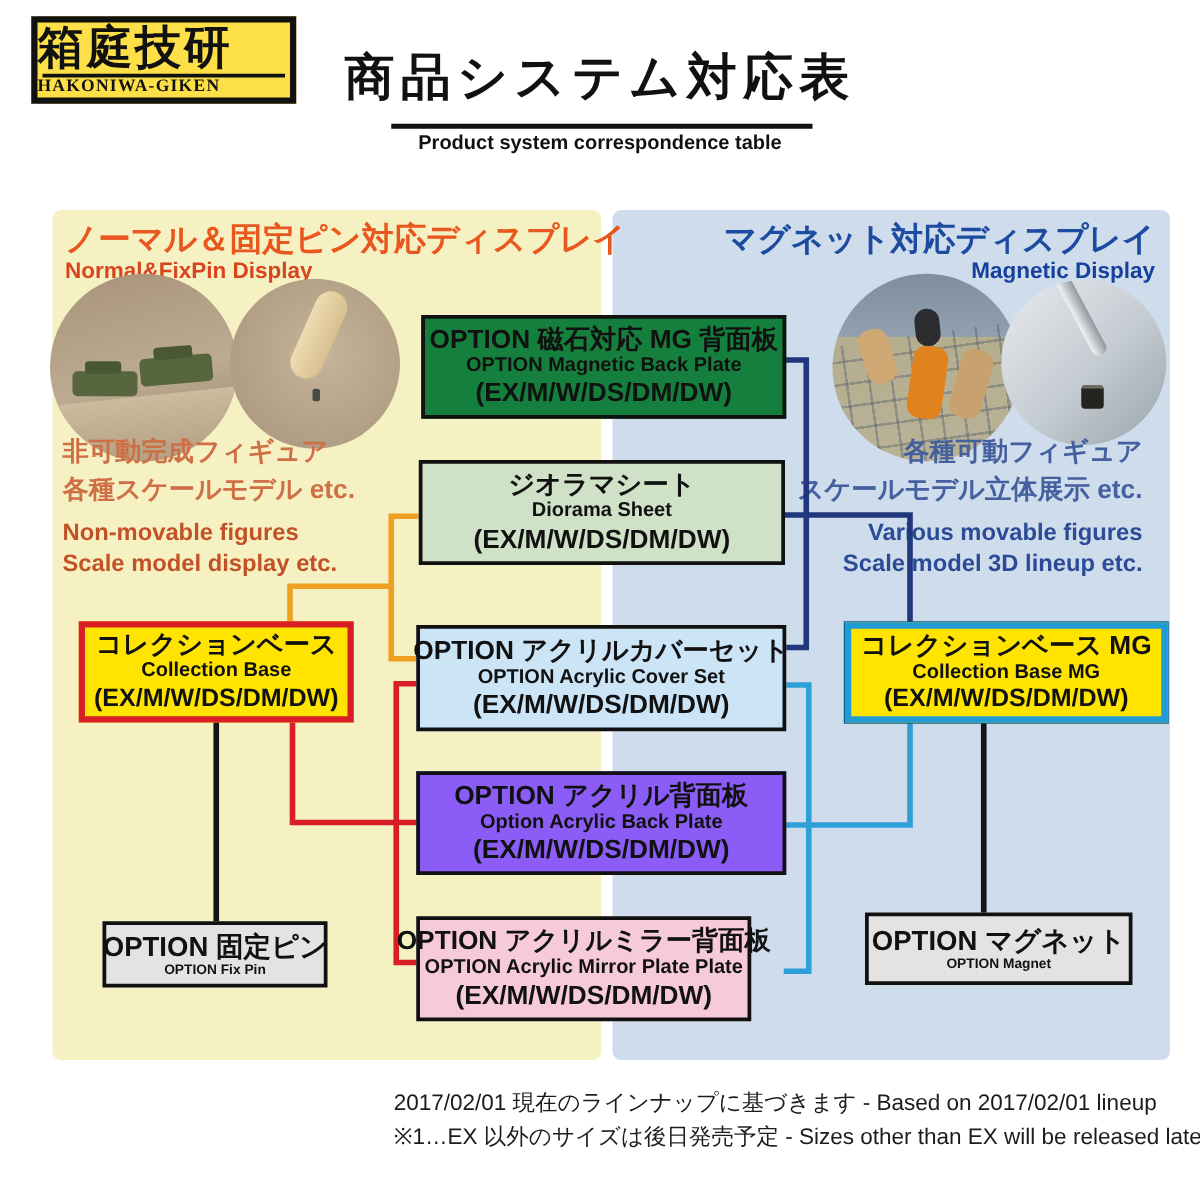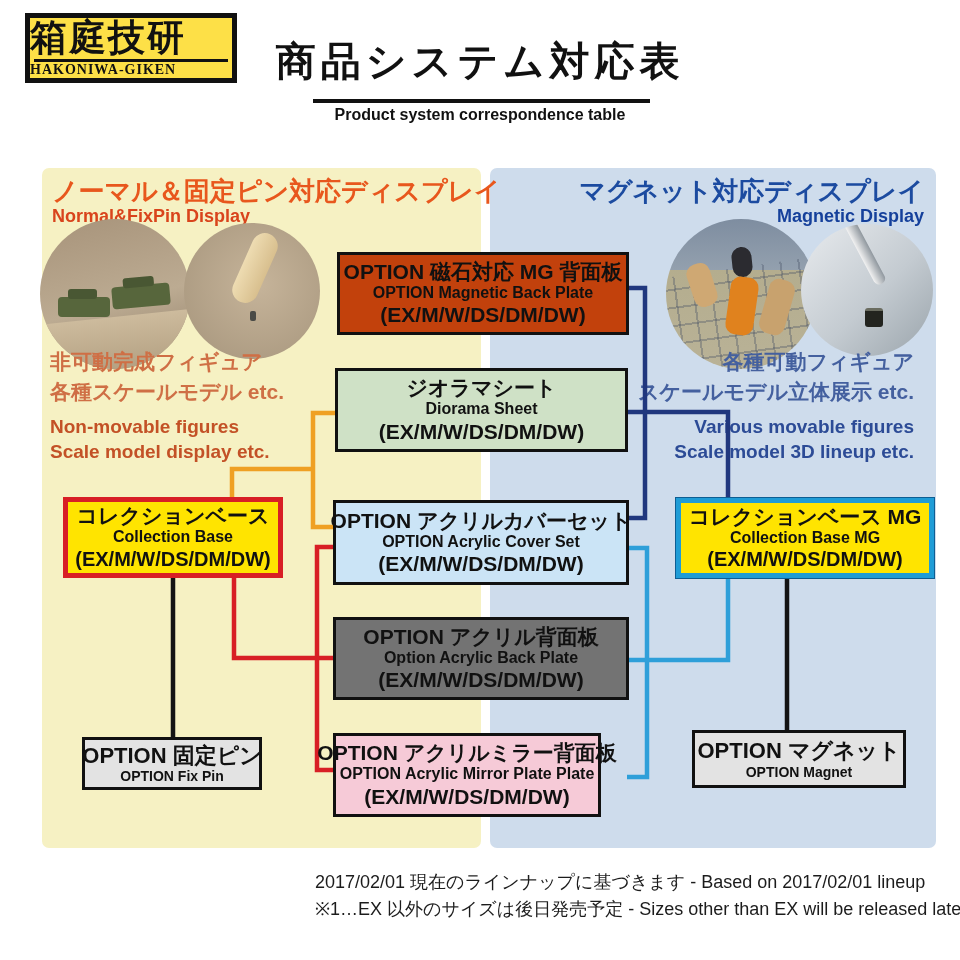--- a/index.html
+++ b/index.html
@@ -65,21 +65,21 @@
   .b2{left:335px;top:368px;width:293px;height:84px;}
   .b3{left:333px;top:500px;width:296px;height:85px;}
   .b4{left:333px;top:617px;width:296px;height:83px;}
   .b5{left:333px;top:733px;width:268px;height:84px;}
   .cb{left:63px;top:497px;width:220px;height:81px;border-width:5px;background:#ffe400;}
   .cbmg{left:676px;top:498px;width:258px;height:80px;border-width:5px;background:#ffe400;box-shadow:0 0 0 1px #0e5e93;}
   .small-box{background:#e3e3e3;}
   .fp{left:82px;top:737px;width:180px;height:53px;}
   .mg{left:692px;top:730px;width:214px;height:58px;}
   .small-box .l1{font-size:22px;}
-  .small-box .l2{font-size:14px;}
+  .small-box .l2{font-size:11px;}
 
   
   .wires{position:absolute;left:0;top:0;}
   .wires path{fill:none;stroke-width:4.5px;}
 
   
   .footer{position:absolute;left:315px;top:869px;font-size:18px;color:#1c1c1c;line-height:1.5;white-space:nowrap;}
 </style>
 </head>
 <body>
@@ -156,36 +156,36 @@
       <path d="M627 288 H645 V518 H627 M627 412 H728 V501"></path>
     </g>
     <g stroke="#2e9fd9">
       <path d="M627 548 H647 V777 H627 M627 660 H728 V575"></path>
     </g>
     <g stroke="#141414">
       <path d="M787 575 V733"></path>
     </g>
   </svg>
 
-  <div class="fbox b1" style="background-color: #c2410c;">
+  <div class="fbox b1" style="background-color: #15803d;">
     <div class="l1">OPTION 磁石対応 MG 背面板</div>
     <div class="l2">OPTION Magnetic Back Plate</div>
     <div class="l3">(EX/M/W/DS/DM/DW)</div>
   </div>
   <div class="fbox b2" style="background-color: rgb(207, 225, 198);">
     <div class="l1">ジオラマシート</div>
     <div class="l2">Diorama Sheet</div>
     <div class="l3">(EX/M/W/DS/DM/DW)</div>
   </div>
   <div class="fbox b3" style="background-color: rgb(203, 228, 246);">
     <div class="l1">OPTION アクリルカバーセット</div>
     <div class="l2">OPTION Acrylic Cover Set</div>
     <div class="l3">(EX/M/W/DS/DM/DW)</div>
   </div>
-  <div class="fbox b4" style="background-color: #737373; text-align: right;">
+  <div class="fbox b4" style="background-color: #8b5cf6; text-align: right;">
     <div class="l1">OPTION アクリル背面板</div>
     <div class="l2">Option Acrylic Back Plate</div>
     <div class="l3">(EX/M/W/DS/DM/DW)</div>
   </div>
   <div class="fbox b5" style="background-color: rgb(246, 202, 215);">
     <div class="l1">OPTION アクリルミラー背面板</div>
     <div class="l2">OPTION Acrylic Mirror Plate Plate</div>
     <div class="l3">(EX/M/W/DS/DM/DW)</div>
   </div>
 

